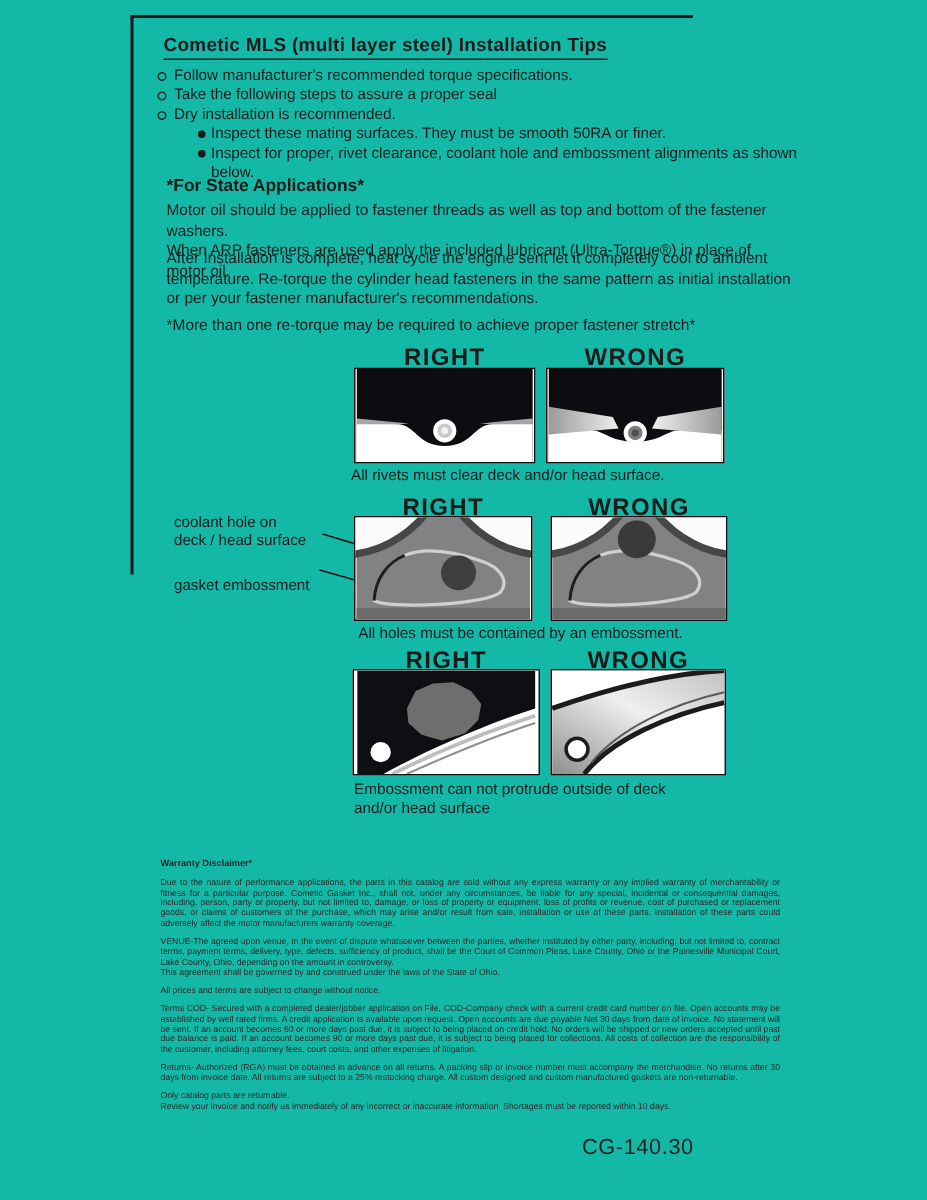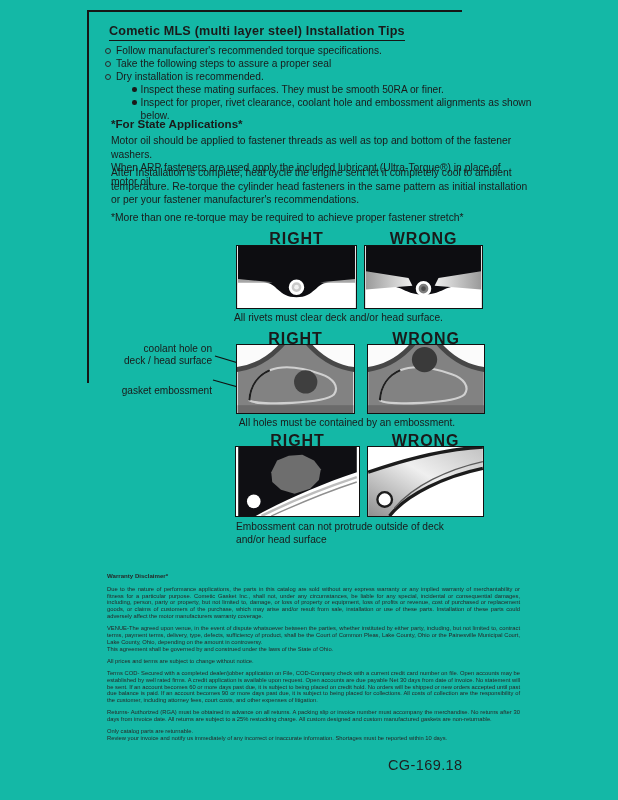--- a/index.html
+++ b/index.html
@@ -13,21 +13,21 @@
   .brow{display:flex;align-items:flex-start;}
   .brow.sub{padding-left:27px;}
   .b-hollow{width:4px;height:4px;border:1px solid #2b2b2b;border-radius:50%;flex:none;margin:4.2px 5px 0 0;}
   .b-solid{width:4.6px;height:4.6px;background:#1a1a1a;border-radius:50%;flex:none;margin:4px 4px 0 0;}
   .h2{font-size:11.6px;font-weight:bold;}
   .body-p{font-size:10.3px;line-height:13.6px;white-space:pre-line;}
   .dlabel{font-size:16px;font-weight:bold;letter-spacing:.9px;text-align:center;}
   .dbox{border:1.6px solid #111;box-sizing:border-box;background:#fff;}
   .dbox svg{display:block;width:100%;height:100%;}
   .caption{font-size:10.2px;line-height:12.6px;white-space:pre-line;}
-  .annot{font-size:10.1px;line-height:11.6px;white-space:pre-line;text-align:right;}
+  .annot{font-size:10.1px;line-height:11.6px;white-space:pre-line;text-align:left;}
   .warranty{font-size:5.8px;line-height:6.8px;color:#272727;text-align:justify;}
   .warranty .wh{font-weight:bold;font-size:6.1px;margin:0 0 6px 0;}
   .warranty p{margin:0 0 5.4px 0;white-space:pre-line;}
   .pcode{font-size:14.5px;letter-spacing:.4px;color:#1f1f1f;}
 </style>
 </head>
 <body>
 
 <div class="page">
 
@@ -184,15 +184,15 @@
     <p>Due to the nature of performance applications, the parts in this catalog are sold without any express warranty or any implied warranty of merchantability or fitness for a particular purpose.  Cometic Gasket Inc., shall not, under any circumstances, be liable for any special, incidental or consequential damages, including, person, party or property, but not limited to, damage, or loss of property or equipment, loss of profits or revenue, cost of purchased or replacement goods, or claims of customers of the purchase, which may arise and/or result from sale, installation or use of these parts.  Installation of these parts could adversely affect the motor manufacturers warranty coverage.</p>
     <p>VENUE-The agreed upon venue, in the event of dispute whatsoever between the parties, whether instituted by either party, including, but not limited to, contract terms, payment terms, delivery, type, defects, sufficiency of product, shall be the Court of Common Pleas, Lake County, Ohio or the Painesville Municipal Court, Lake County, Ohio, depending on the amount in controversy.
 This agreement shall be governed by and construed under the laws of the State of Ohio.</p>
     <p>All prices and terms are subject to change without notice.</p>
     <p>Terms COD- Secured with a completed dealer/jobber application on File, COD-Company check with a current credit card number on file.  Open accounts may be established by well rated firms.  A credit application is available upon request.  Open accounts are due payable Net 30 days from date of invoice.  No statement will be sent.  If an account becomes 60 or more days past due, it is subject to being placed on credit hold.  No orders will be shipped or new orders accepted until past due balance is paid.  If an account becomes 90 or more days past due, it is subject to being placed for collections.  All costs of collection are the responsibility of the customer, including attorney fees, court costs, and other expenses of litigation.</p>
     <p>Returns- Authorized (RGA) must be obtained in advance on all returns.  A packing slip or invoice number must accompany the merchandise.  No returns after 30 days from invoice date.  All returns are subject to a 25% restocking charge.  All custom designed and custom manufactured gaskets are non-returnable.</p>
     <p>Only catalog parts are returnable.
 Review your invoice and notify us immediately of any incorrect or inaccurate information.  Shortages must be reported within 10 days.</p>
   </div>
 
-  <div class="abs pcode" style="left:388px;top:757px;">CG-169.18</div>
+  <div class="abs pcode" style="left:388px;top:757px;">CG-140.30</div>
 
 </div>
 
 </body></html>

